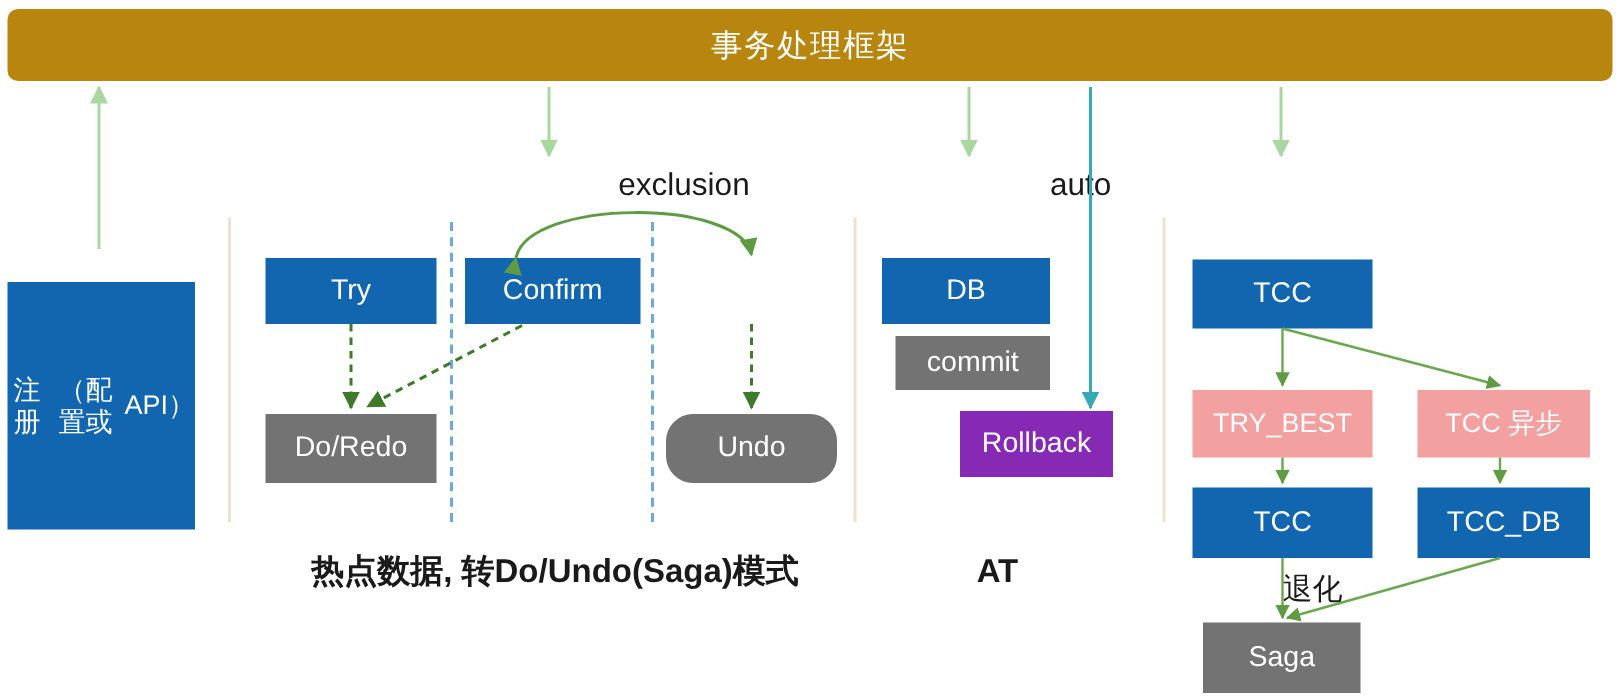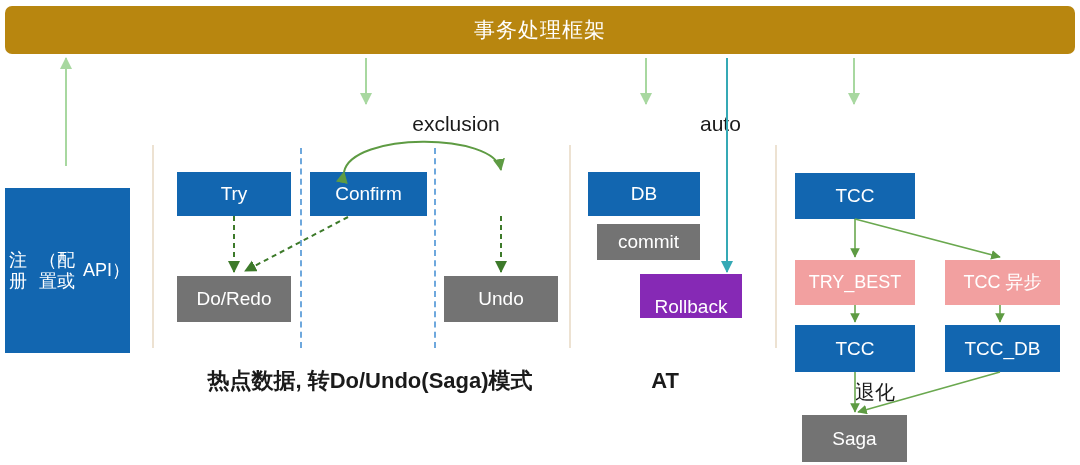--- a/index.html
+++ b/index.html
@@ -57,39 +57,39 @@
   <div class="box blue" style="left:177px;top:172px;width:114px;height:44px;font-size:19px;">
       <span>Try</span>
     </div>
   <div class="box blue" style="left:310px;top:172px;width:117px;height:44px;font-size:19px;">
       <span>Confirm</span>
     </div>
 
   <div class="box green" style="left:177px;top:276px;width:114px;height:46px;font-size:19px;text-align:center;">
       <span>Do/Redo</span>
     </div>
-  <div class="box green" style="left:444px;top:276px;width:114px;height:46px;font-size:19px;">
+  <div class="box green" style="left:444px;top:276px;width:114px;height:46px;font-size:19px;border-radius:18px;">
       <span>Undo</span>
     </div>
 
   <div class="plain-label" style="left:366px;top:110px;width:180px;height:28px;font-size:21px;justify-content:center;">
       <span>exclusion</span>
     </div>
 
   <div class="plain-label" style="left:160px;top:365px;width:420px;height:32px;font-size:22px;font-weight:bold;">
       <span>热点数据, 转Do/Undo(Saga)模式</span>
     </div>
 
   <div class="box blue" style="left:588px;top:172px;width:112px;height:44px;font-size:19px;justify-content:center;">
       <span>DB</span>
     </div>
   <div class="box green" style="left:597px;top:224px;width:103px;height:36px;font-size:19px;">
       <span>commit</span>
     </div>
-  <div class="box purple" style="left:640px;top:274px;width:102px;height:44px;font-size:19px;align-items:flex-end;">
+  <div class="box purple" style="left:640px;top:274px;width:102px;height:44px;font-size:19px;">
       <span>Rollback</span>
     </div>
 
   <div class="plain-label" style="left:700px;top:110px;width:110px;height:28px;font-size:21px;justify-content:flex-start;">
       <span>auto</span>
     </div>
 
   <div class="plain-label" style="left:610px;top:365px;width:110px;height:32px;font-size:22px;font-weight:bold;">
       <span>AT</span>
     </div>

